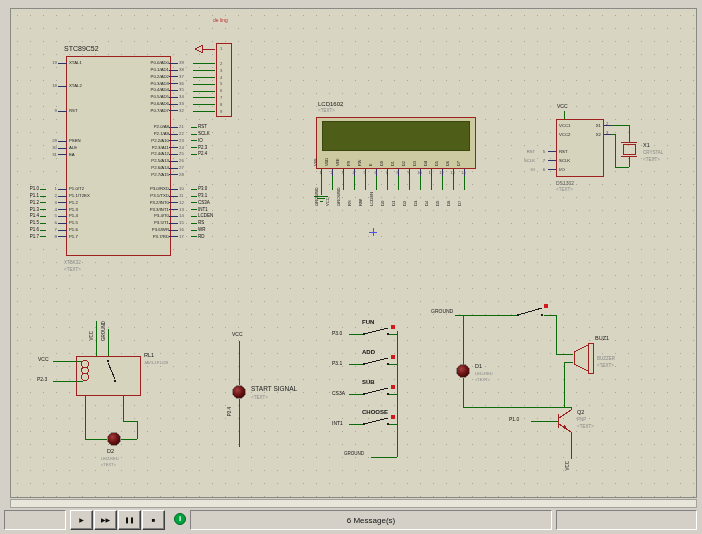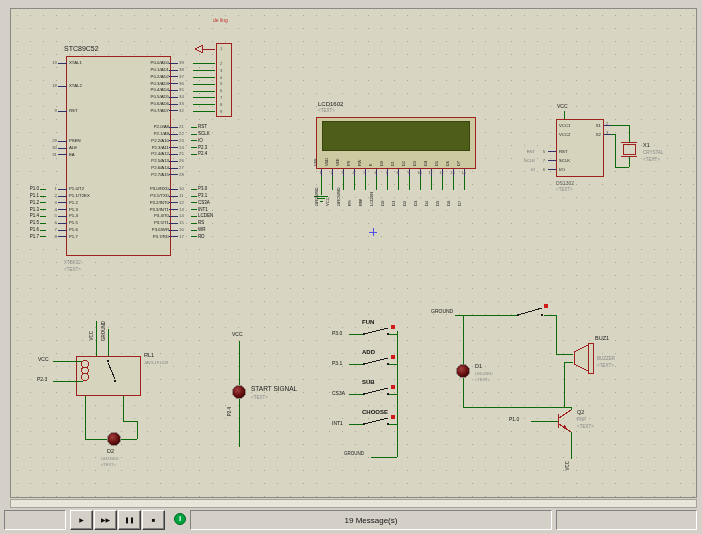--- a/index.html
+++ b/index.html
@@ -806,17 +806,17 @@
           <span>❚❚</span>
         </button>
         <button class="sim-btn">
           <span>■</span>
         </button>
       </div>
     <div class="info-dot">
         <span>i</span>
       </div>
     <div class="status-panel sunken">
-      <span>19 Message(s)</span>
+      <span>6 Message(s)</span>
     </div>
     <div class="panel-b sunken"></div>
   </div>
 </div>
 
 </body></html>

